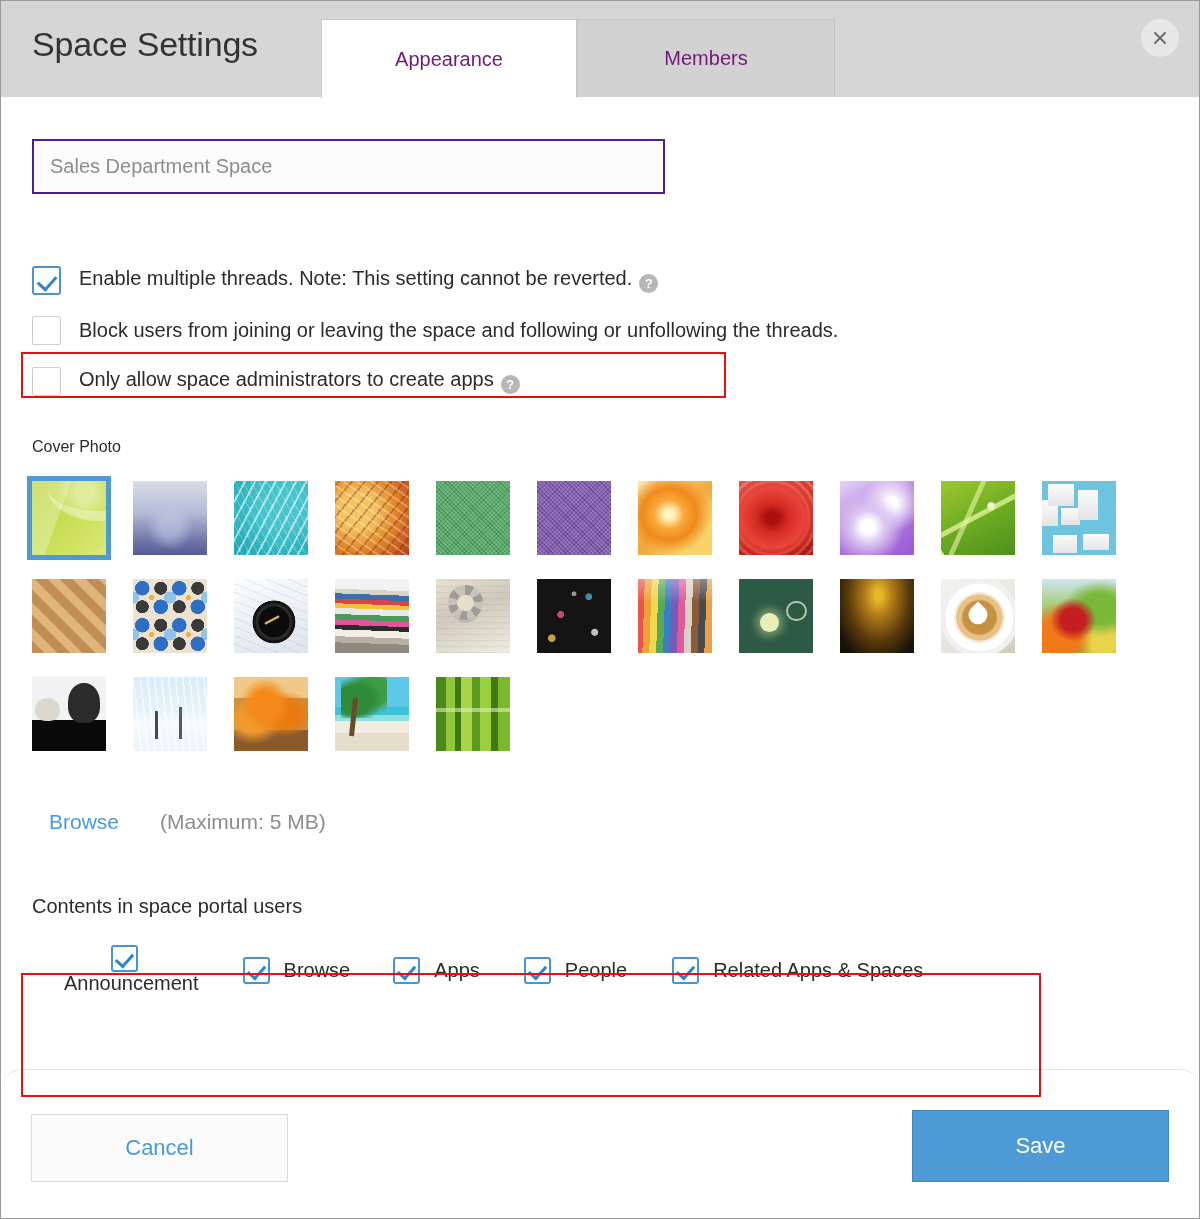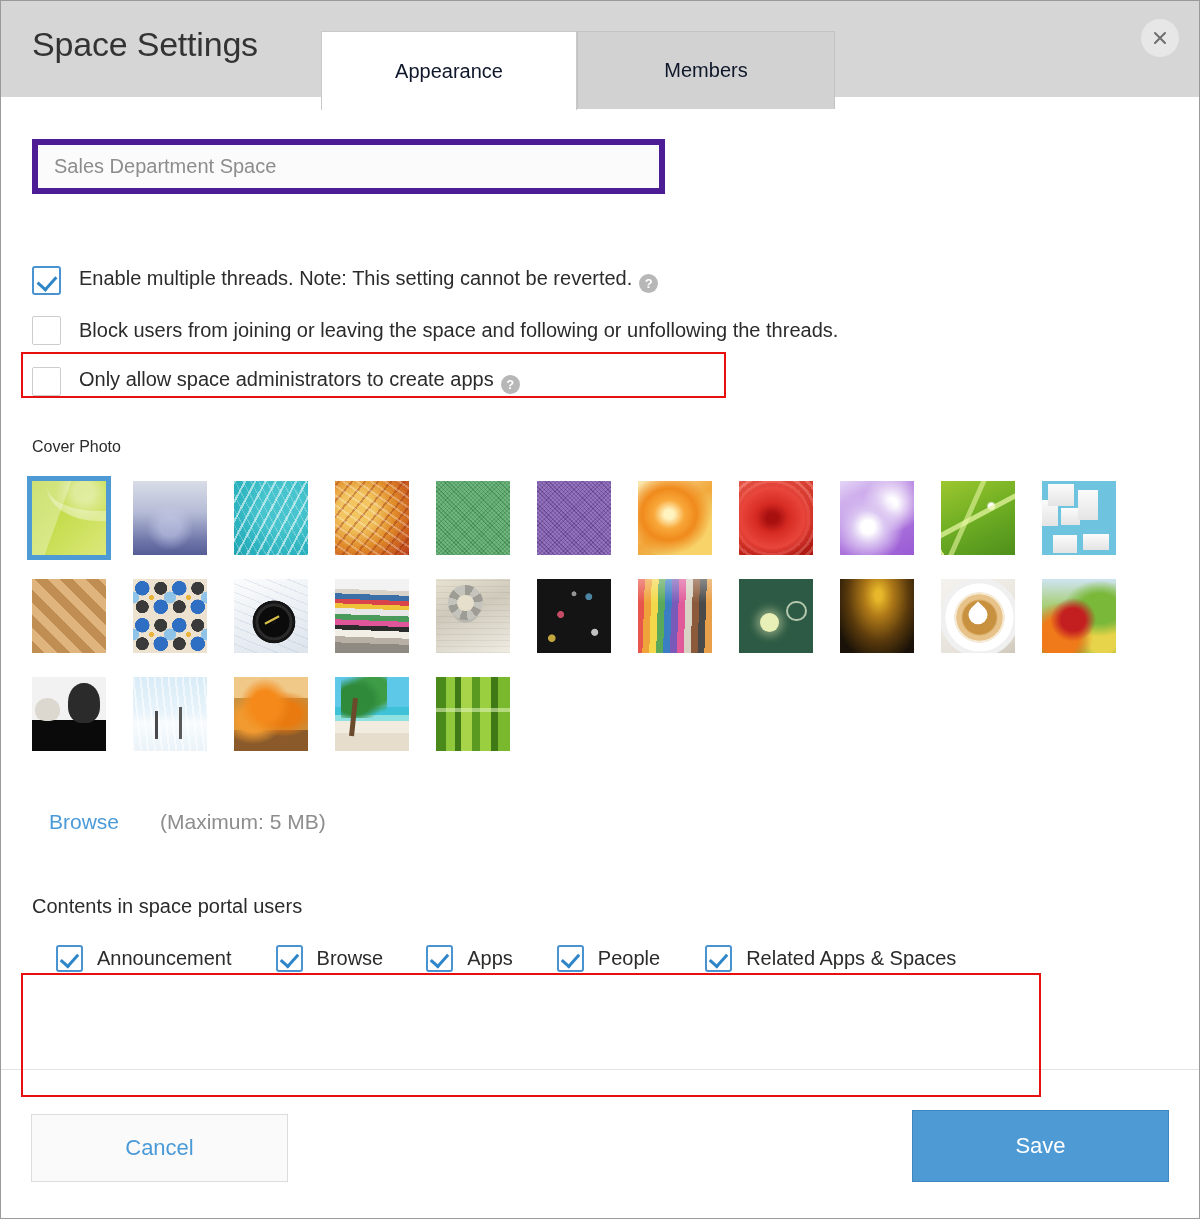--- a/index.html
+++ b/index.html
@@ -32,24 +32,24 @@
     letter-spacing: -0.2px;
     white-space: nowrap;
   }
   .tabs {
     position: absolute;
     left: 320px; top: 18px;
     height: 78px;
   }
   .tab {
     position: absolute;
-    top: 12px;
+    top: 0;
     height: 78px;
     font-size: 20px;
-    color: #0f172a;
+    color: #701a75;
     display: flex;
     align-items: center;
     justify-content: center;
     border: 1px solid #c3c3c3;
     border-bottom: none;
   }
   .tab.active {
     background: #ffffff;
     border-color: #c9c9c9;
     z-index: 3;
@@ -82,21 +82,21 @@
     left: 0; top: 96px;
     width: 1200px;
     height: 972px;
     background: #ffffff;
   }
 
   .name-input {
     position: absolute;
     left: 31px; top: 42px;
     width: 633px; height: 55px;
-    border: 6px solid #4c1d95;
+    border: 2px solid #4c1d95;
     background: #fbfbfb;
     font-size: 20px;
     color: #8d8d8d;
     padding: 0 16px;
     font-family: "Liberation Sans", sans-serif;
     outline: none;
   }
   .name-input::placeholder { color: #8d8d8d; opacity: 1; }
 
   
@@ -228,40 +228,41 @@
     cursor: pointer;
   }
   .portal-item .cb { width: 27px; height: 27px; }
   .portal-item .cb.checked::after { left: 6px; top: 3px; width: 8px; height: 14px; }
   .portal-item-label {
     margin-left: 14px;
     font-size: 20px;
     color: #2b2b2b;
     white-space: nowrap;
   }
-  #pi-0 { margin-left: 10px; }
+  #pi-0 { margin-left: 4px; flex-direction: column; }
   #pi-1 { margin-left: 44px; }
   #pi-2 { margin-left: 43px; }
   #pi-3 { margin-left: 44px; }
   #pi-4 { margin-left: 45px; }
 
   .mobile-note {
     position: absolute;
     left: 31px; top: 1010px;
     font-size: 20px;
     color: #2b2b2b;
   }
 
   
   .footer {
     position: absolute;
     left: 0; top: 1068px;
     width: 1200px; height: 151px;
     background: #ffffff;
     border-top: 1px solid #e3e3e3;
+    border-radius: 21px;
   }
   .btn {
     position: absolute;
     display: flex;
     align-items: center;
     justify-content: center;
     cursor: pointer;
     font-size: 22px;
   }
   #btn-cancel {

